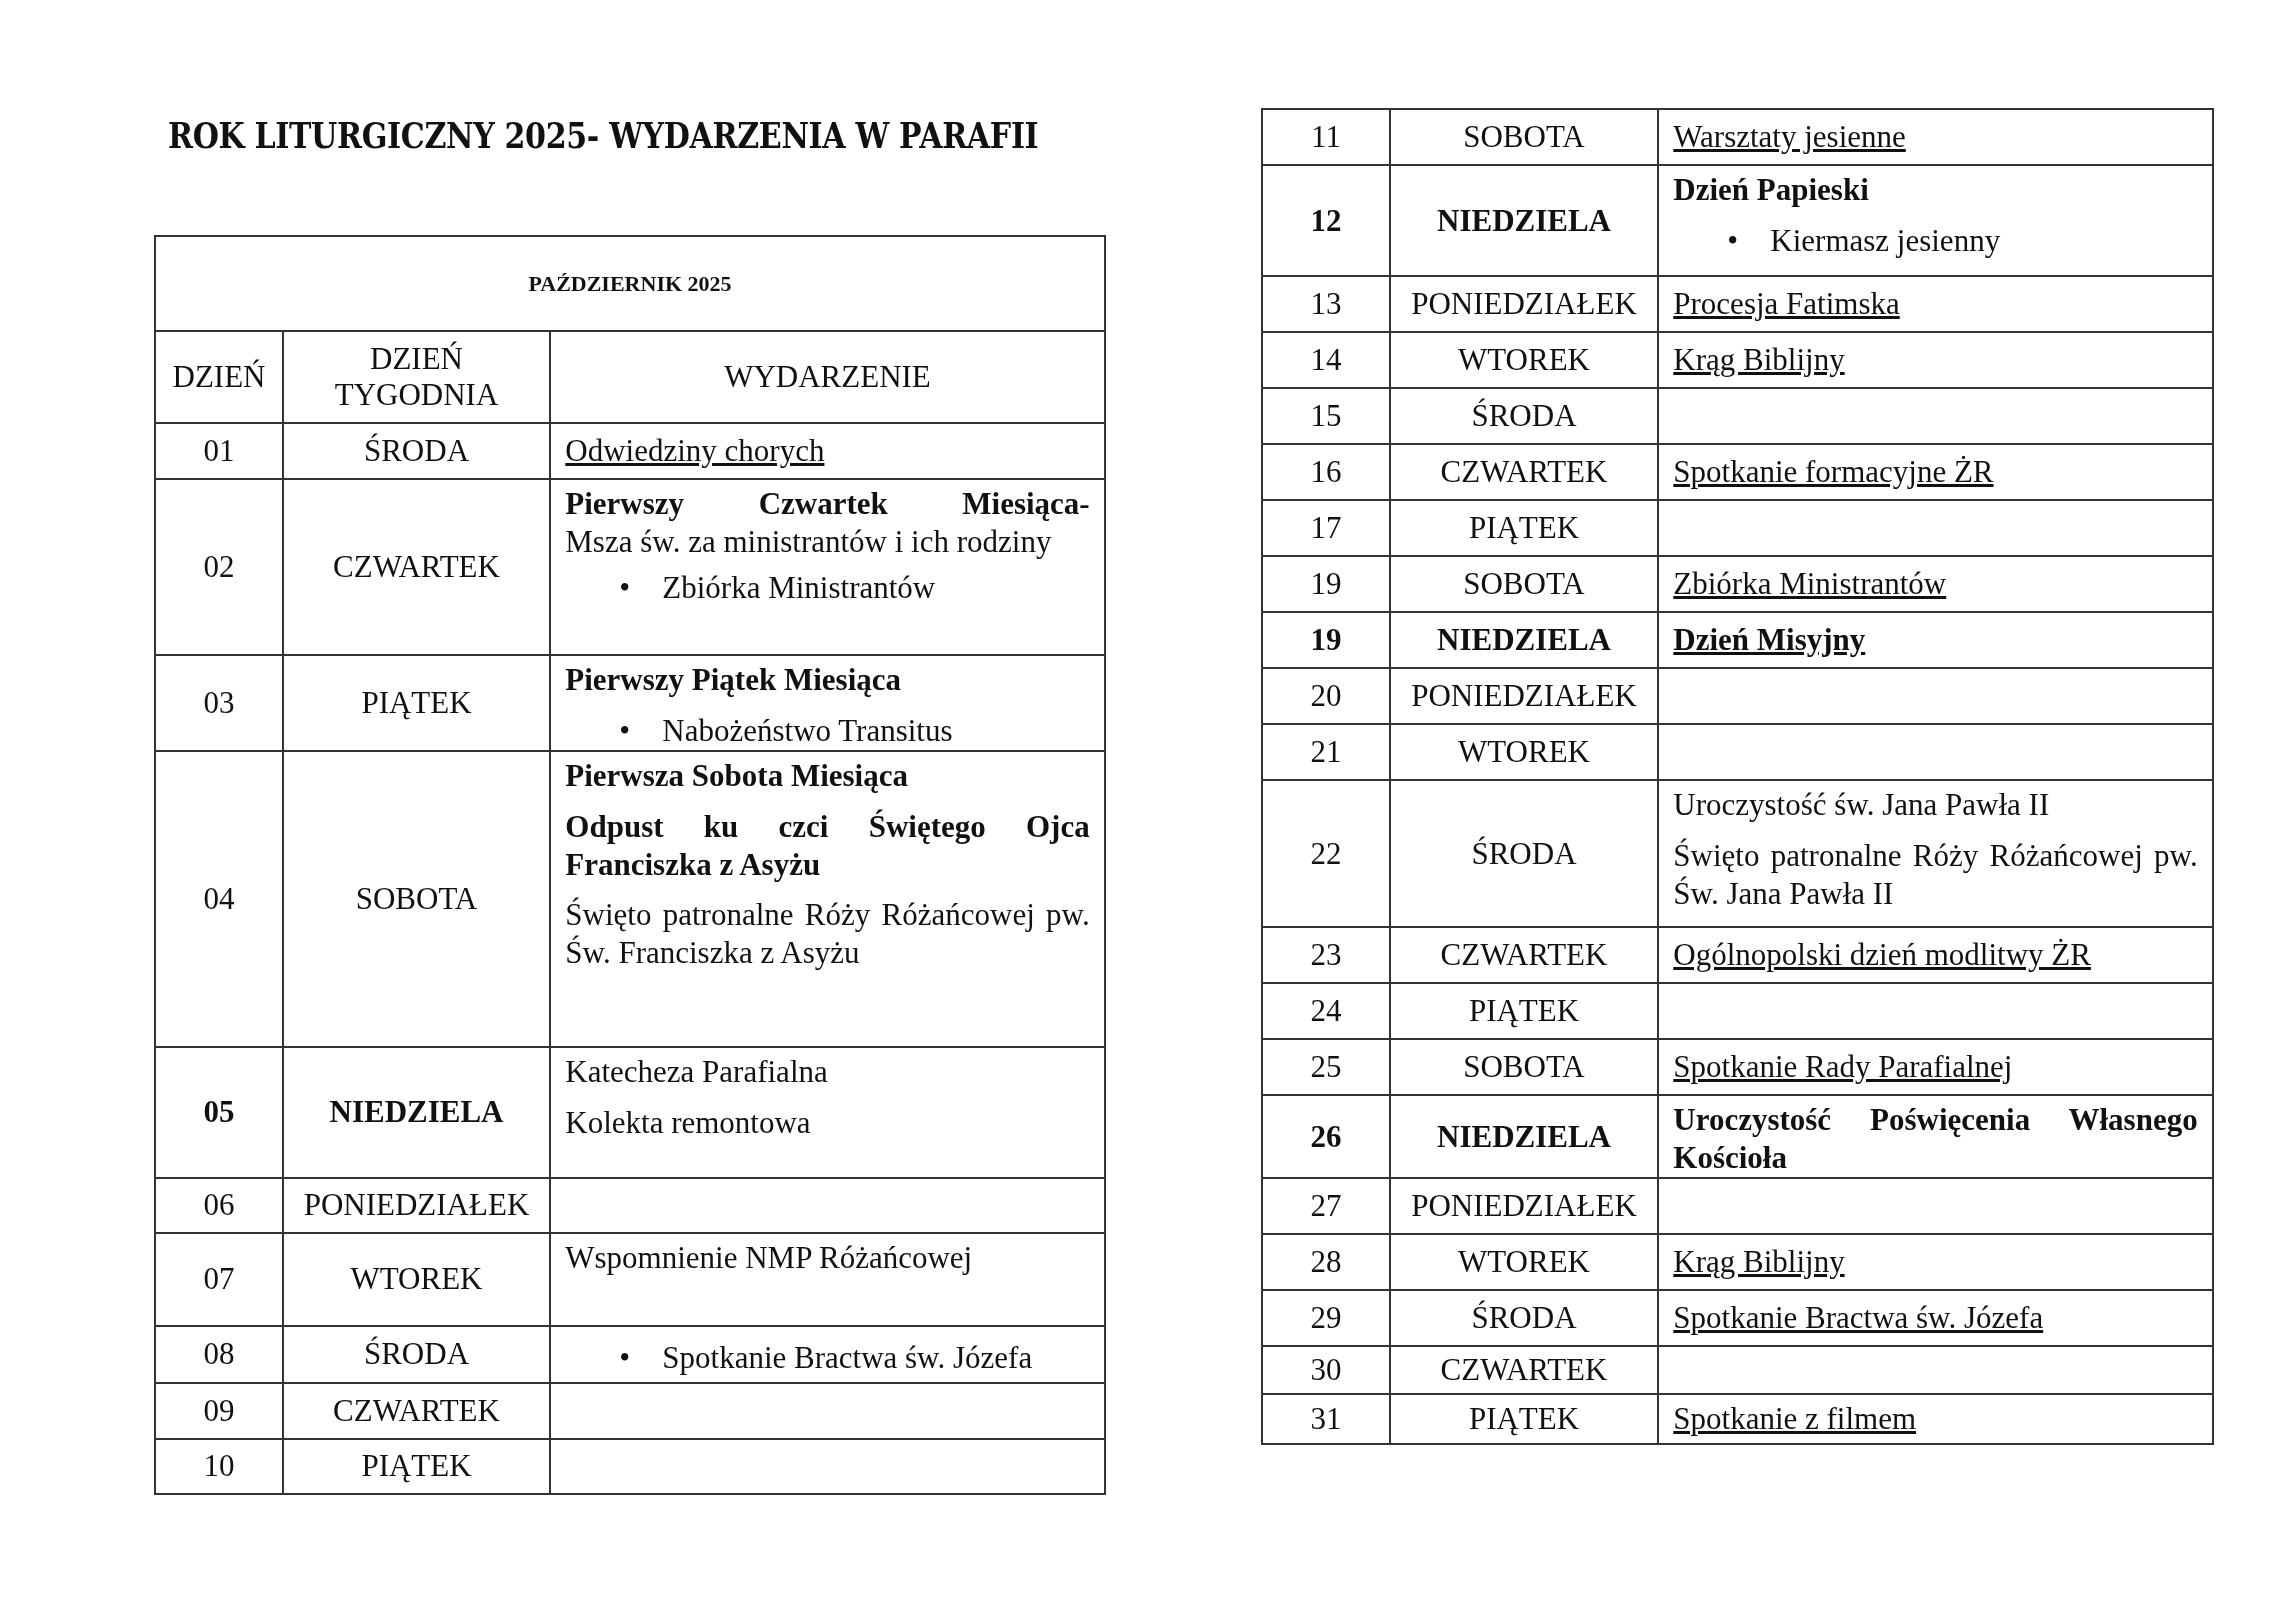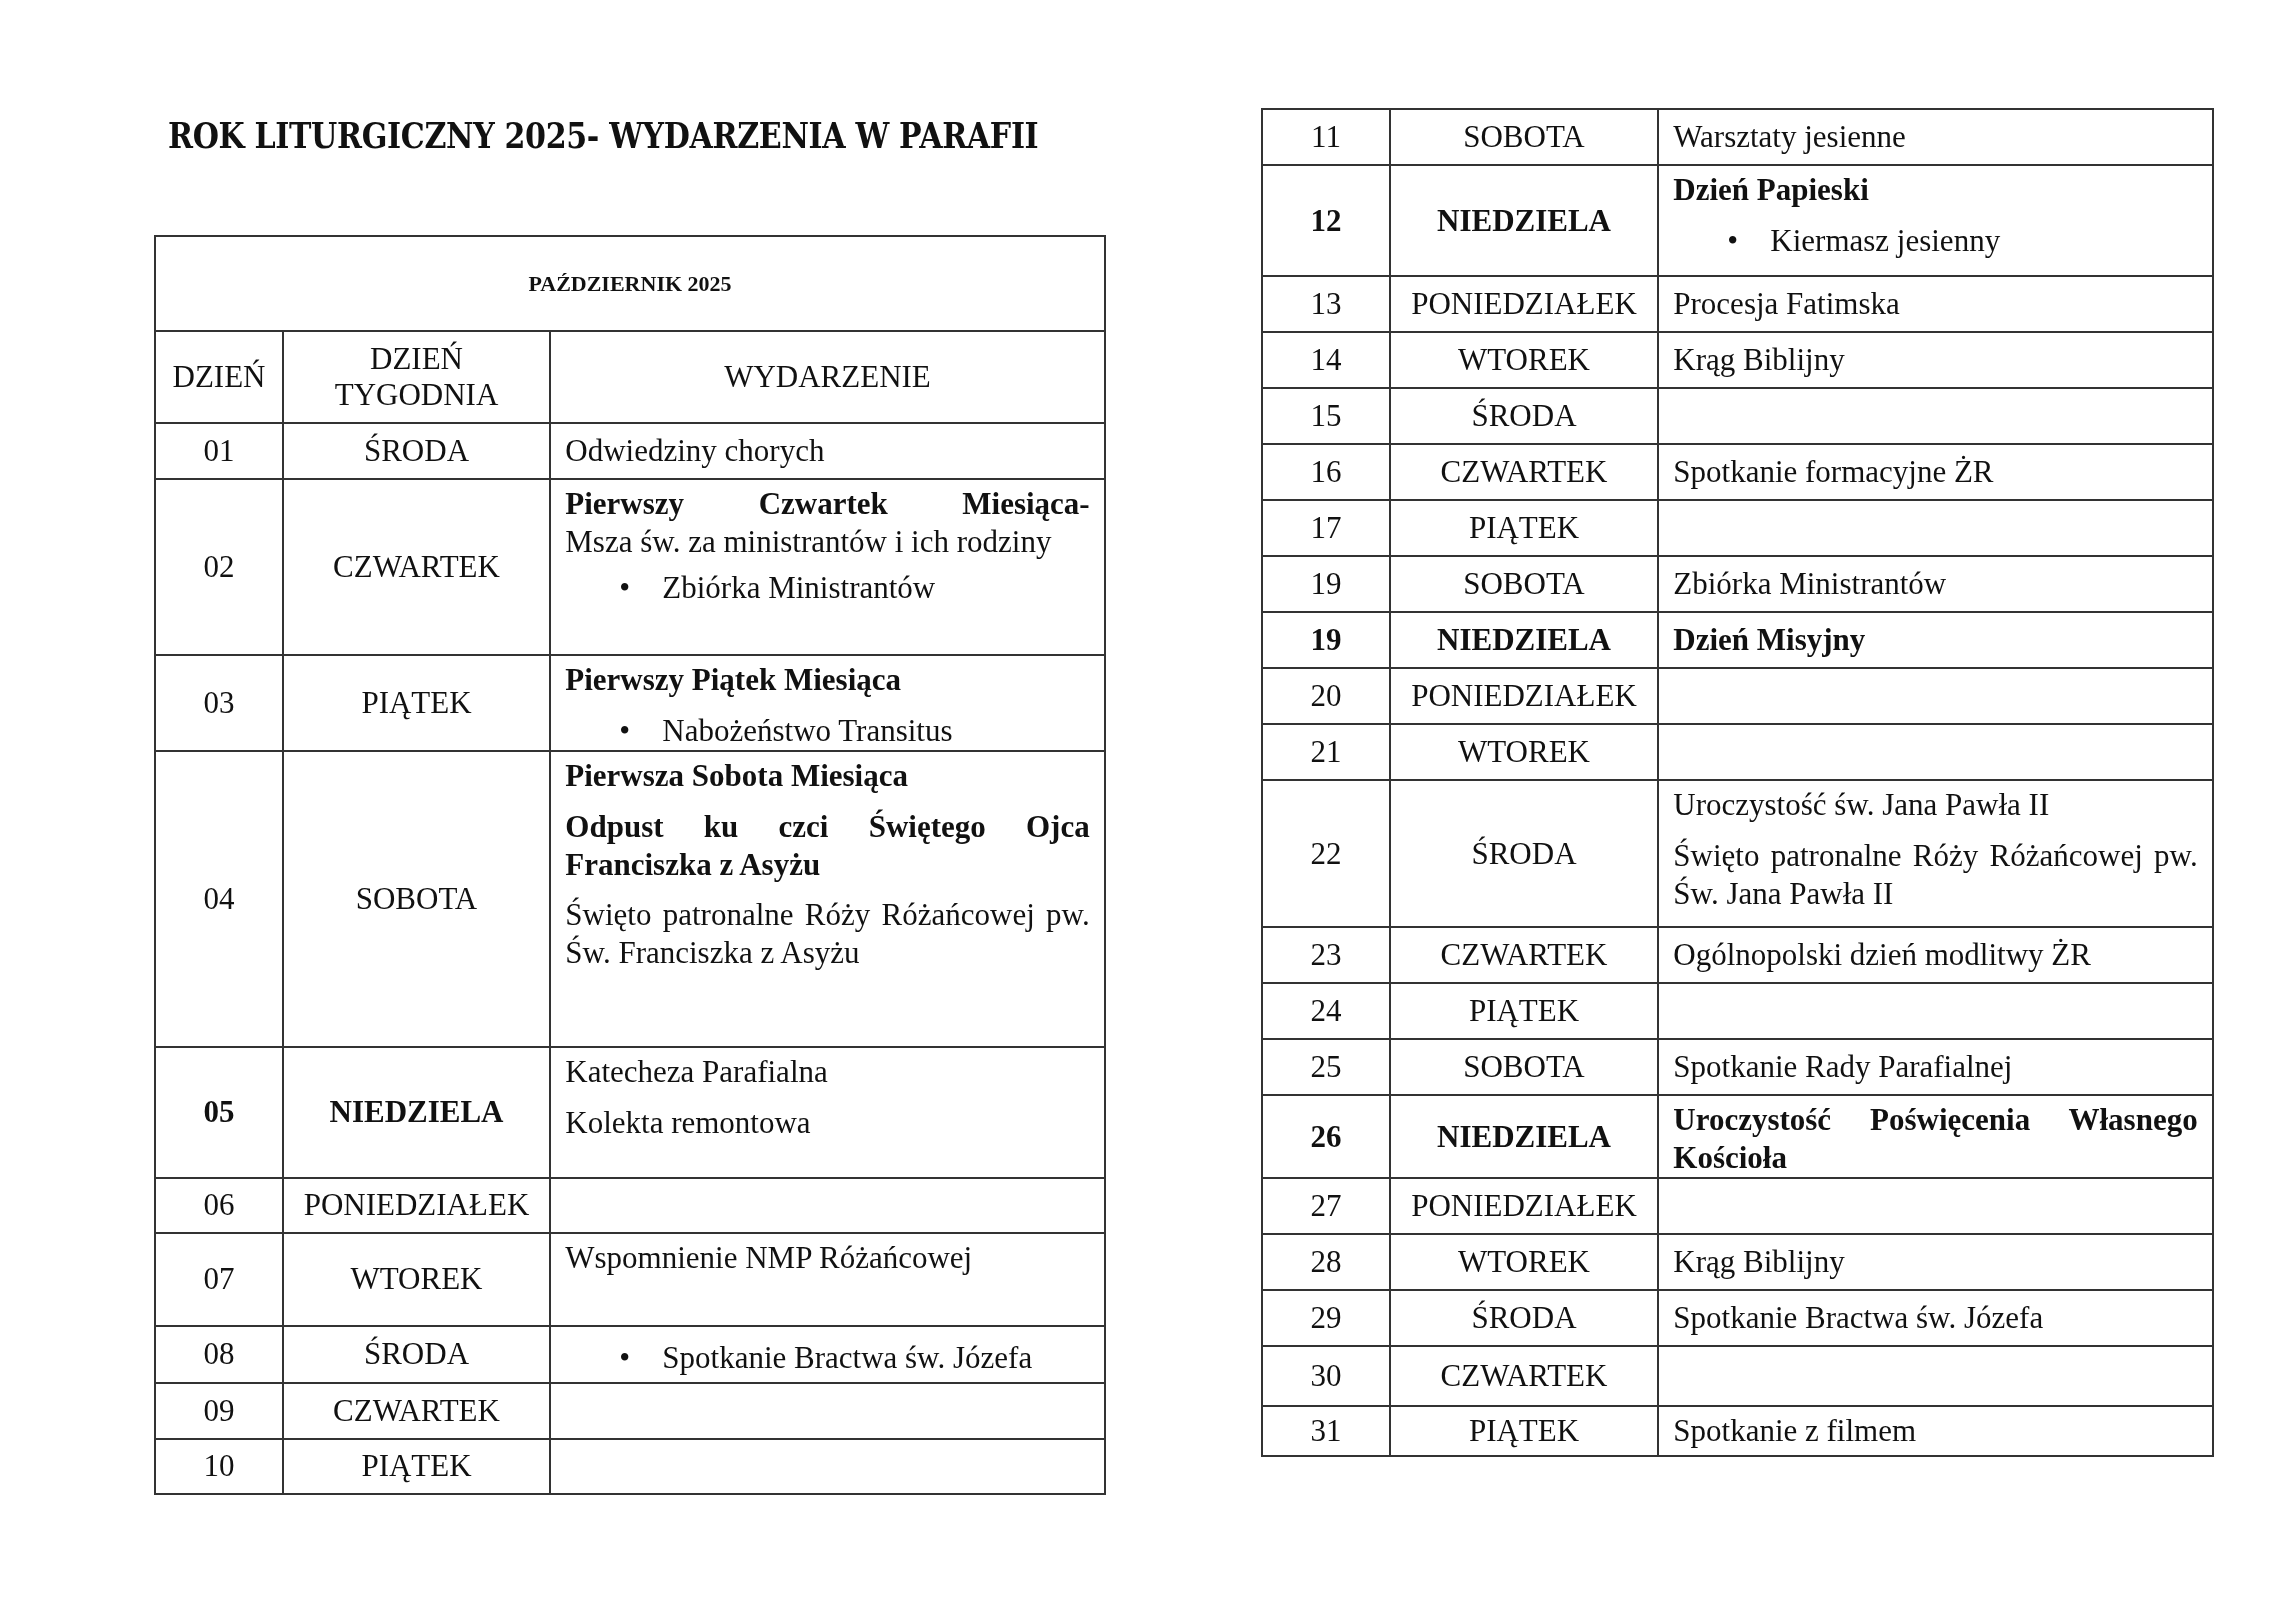--- a/index.html
+++ b/index.html
@@ -5,21 +5,21 @@
   html, body { margin:0; padding:0; background:#ffffff; }
   body { width:2293px; height:1621px; position:relative; overflow:hidden;
          font-family:"Liberation Serif","DejaVu Serif",serif; color:#111; }
   .doc-title { position:absolute; left:168px; top:115px; font-size:35px; font-weight:bold;
                font-family:"DejaVu Serif","Liberation Serif",serif; letter-spacing:-0.4px;
                transform:scaleX(0.86); transform-origin:left top; white-space:nowrap; }
   table { position:absolute; border-collapse:collapse; table-layout:fixed; }
   td { border:2.2px solid #333; padding:0 14.3px; font-size:31px; line-height:38px; vertical-align:middle; }
   td.num, td.dow { text-align:center; }
   td.ev { vertical-align:top; padding-top:5.4px; text-align:justify; }
-  td.ev.mid { vertical-align:middle; padding-top:0; }
+  td.ev.mid { vertical-align:middle; padding-top:0;text-decoration:underline; }
   .b { font-weight:bold; }
   .ev p { margin:0 0 12.5px 0; }
   .ev p:last-child { margin-bottom:0; }
   .ev ul { margin:7.2px 0 0 0; padding-left:0; list-style:none; }
   .ev li { position:relative; padding-left:97px; }
   .ev li .bullet { position:absolute; left:54px; top:0; }
   .month-head { text-align:center; font-weight:bold; font-size:22px; }
   .col-head { text-align:center; font-size:31px; line-height:36px; }
   #left-table { left:154px; top:235px; width:950px; }
   #right-table { left:1261px; top:108px; width:951px; }
@@ -249,21 +249,21 @@
           <p class="">Krąg Biblijny</p>
         </td>
       </tr>
       <tr style="height: 56px;">
         <td class="num">29</td>
         <td class="dow">ŚRODA</td>
         <td class="ev mid">
           <p class="">Spotkanie Bractwa św. Józefa</p>
         </td>
       </tr>
-      <tr style="height: 60px;">
+      <tr style="height: 48px;">
         <td class="num">30</td>
         <td class="dow">CZWARTEK</td>
         <td class="ev mid"></td>
       </tr>
       <tr style="height: 50px;">
         <td class="num">31</td>
         <td class="dow">PIĄTEK</td>
         <td class="ev mid">
           <p class="">Spotkanie z filmem</p>
         </td>

